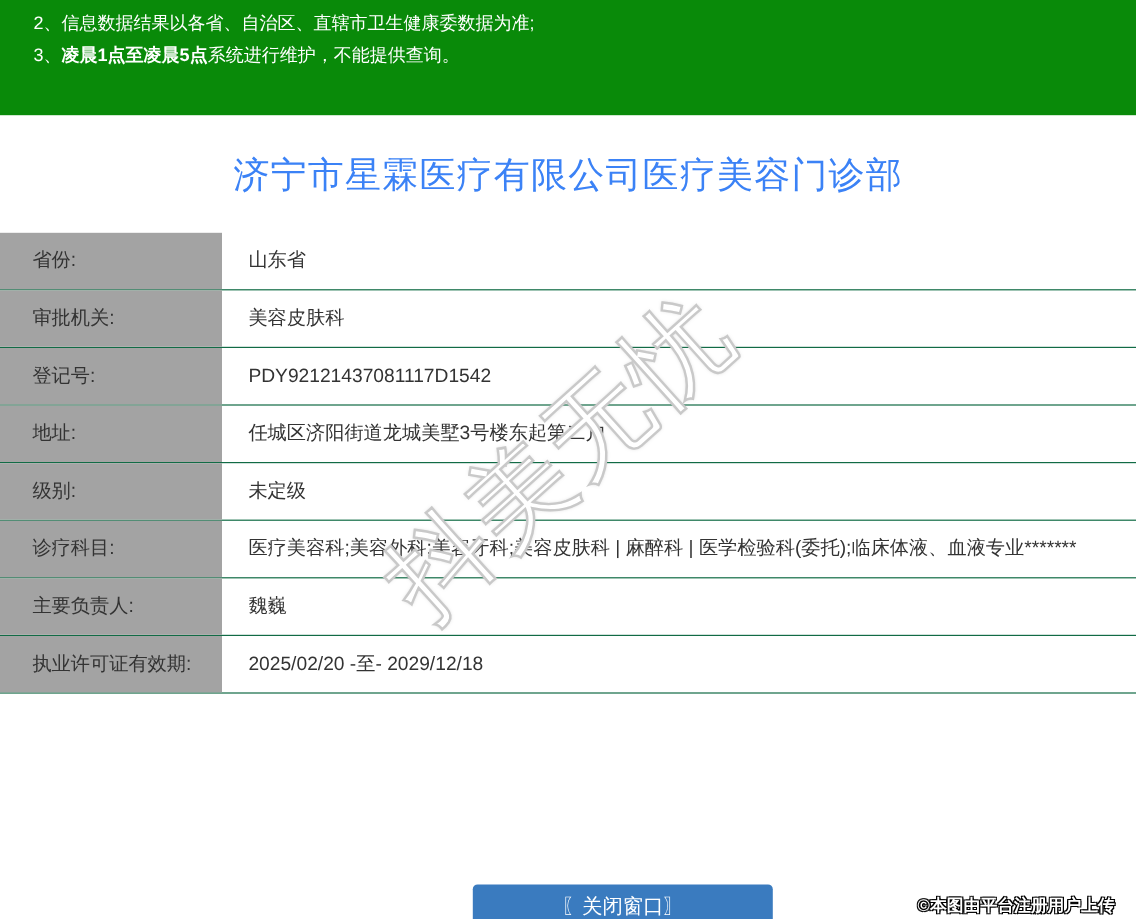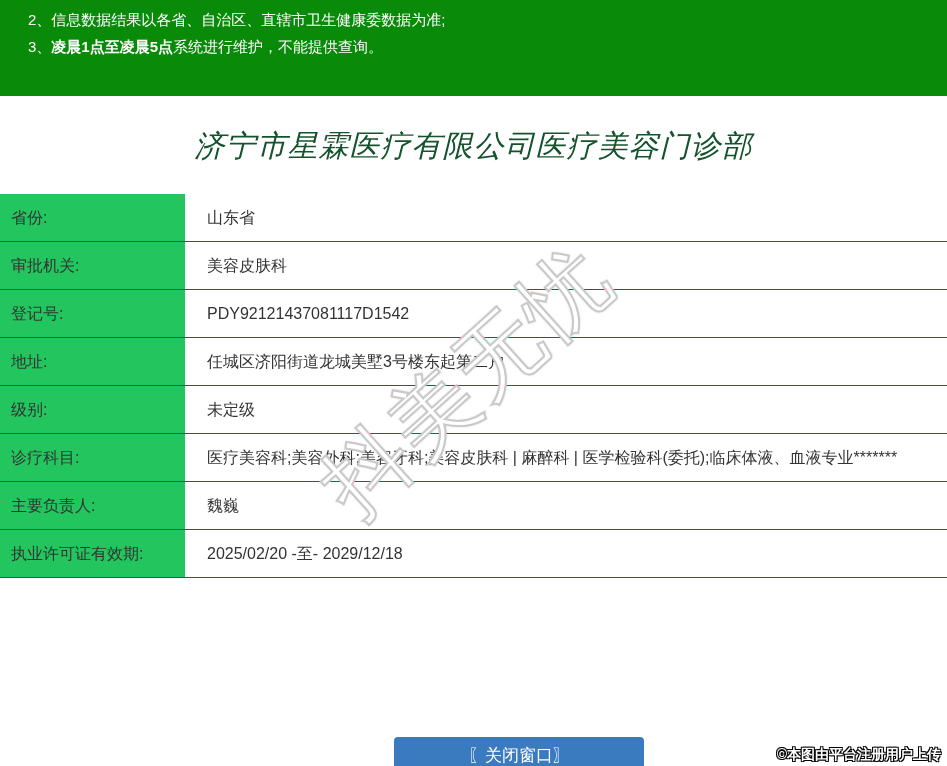--- a/index.html
+++ b/index.html
@@ -25,45 +25,44 @@
     white-space: nowrap;
   }
   .notice-line b { font-weight: bold; }
 
   
   .title {
     margin-top: 30px;
     text-align: center;
     font-size: 30px;
     font-weight: 400;
-    color: #14532d;
+    color: #3b82f6;
     letter-spacing: 1px;
-    font-style: italic;
   }
 
   
   .info-table {
     margin-top: 27px;
     width: 100%;
   }
   .info-row {
     display: flex;
     height: 48px;
     border-bottom: 1px solid #116b45;
   }
   .cell {
     line-height: 47px;
     font-size: 16px;
     white-space: nowrap;
   }
   .cell.label {
     width: 185px;
     flex: 0 0 185px;
-    background: #22c55e;
-    padding-left: 11px;
+    background: #a3a3a3;
+    padding-left: 27px;
     overflow: hidden;
   }
   .cell.value {
     flex: 1 1 auto;
     padding-left: 22px;
     overflow: hidden;
   }
 
   
   .watermark {
@@ -96,21 +95,21 @@
     border: none;
     border-radius: 4px;
     font-size: 17px;
     font-family: "Liberation Sans", "DejaVu Sans", sans-serif;
     cursor: pointer;
   }
 
   
   .copyright {
     position: absolute;
-    right: 6px;
+    right: 18px;
     bottom: 2px;
     font-size: 14px;
     font-weight: bold;
     color: #fff;
     -webkit-text-stroke: 1px #000;
     paint-order: stroke fill;
     text-shadow:
       -1px -1px 0 #000, 1px -1px 0 #000,
       -1px  1px 0 #000, 1px  1px 0 #000;
     white-space: nowrap;

